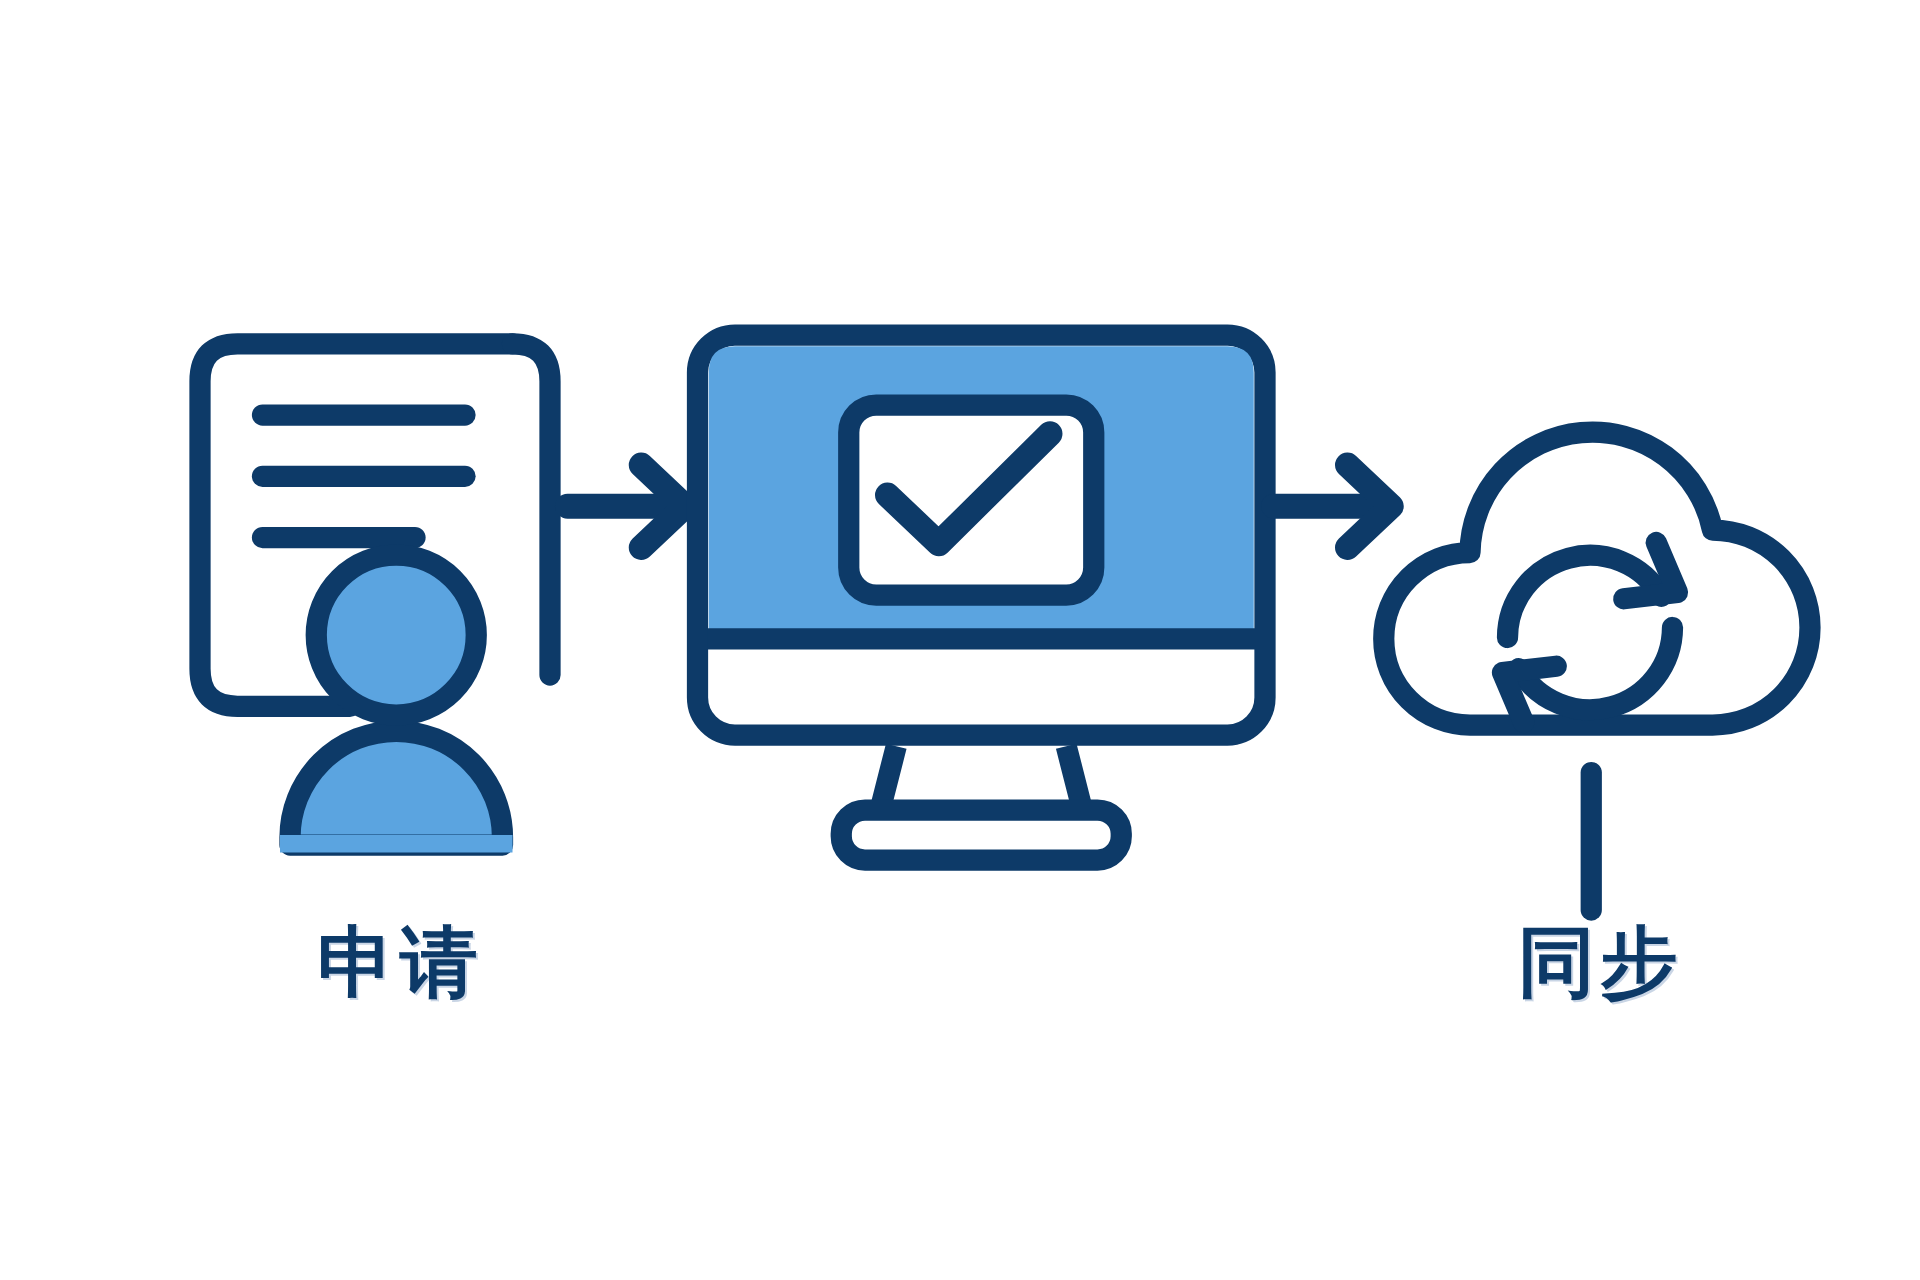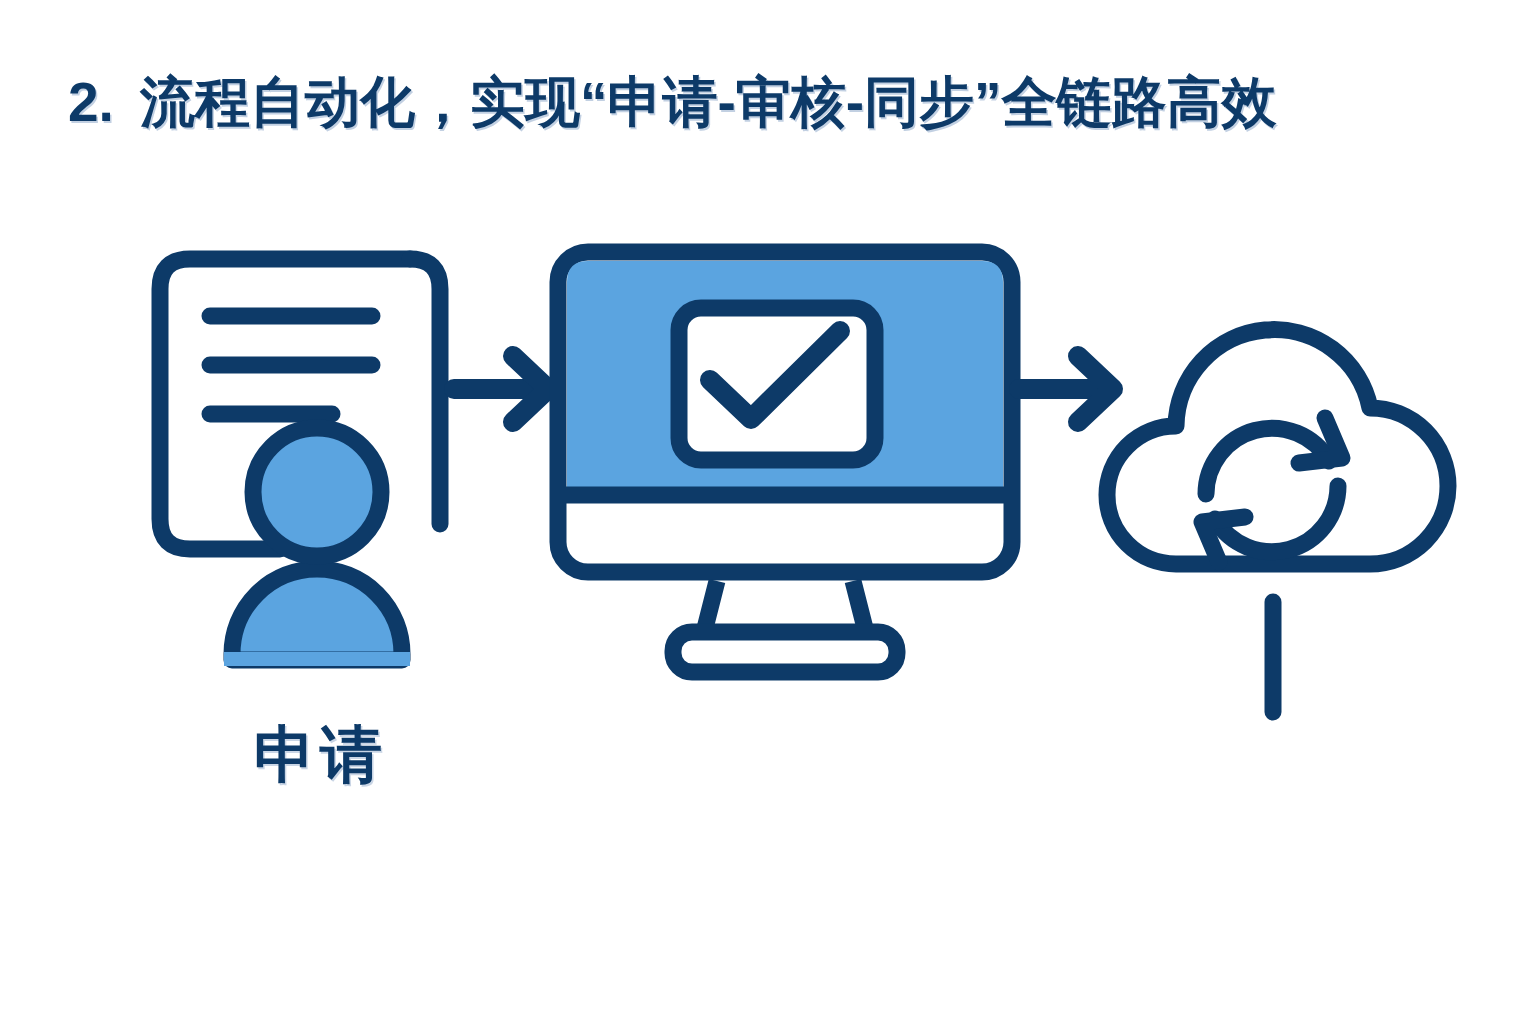--- a/index.html
+++ b/index.html
@@ -38,21 +38,21 @@
     text-shadow: 1.5px 1.5px 0 rgba(120,150,190,0.45);
   }
   .title .num {
     margin-right: 26px;
   }
 
   
   .diagram {
     position: absolute;
     left: 0;
-    top: 204px;
+    top: 220px;
     width: 1536px;
     height: 680px;
   }
 
   .stage {
     position: absolute;
     top: 0;
   }
 
   .stage-label {
@@ -80,23 +80,20 @@
   #arrow-1 { left: 440px; }
   #arrow-2 { left: 1005px; }
 
   svg { display: block; overflow: visible; }
 </style>
 </head>
 <body>
 
 <div id="slide">
 
-  <div class="title">
-    <span class="num">2.</span><span>流程自动化，实现“申请-审核-同步”全链路高效</span>
-  </div>
 
   <div class="diagram">
 
     <div class="stage" id="stage-apply">
       <svg width="400" height="500" viewBox="0 0 400 500">
 
         <path d="M 290 55
                  L 70 55
                  Q 40 55 40 85
                  L 40 315
@@ -162,16 +159,17 @@
                  A 98 98 0 0 0 96 222 Z" fill="#ffffff" stroke="#0d3a68" stroke-width="17" stroke-linejoin="round"></path>
 
         <path d="M 126 290 A 66 66 0 0 1 249 257" fill="none" stroke="#0d3a68" stroke-width="17" stroke-linecap="round"></path>
         <polyline points="245,214 262,254 219,259" fill="none" stroke="#0d3a68" stroke-width="17" stroke-linecap="round" stroke-linejoin="round"></polyline>
 
         <path d="M 258 282 A 66 66 0 0 1 135 315" fill="none" stroke="#0d3a68" stroke-width="17" stroke-linecap="round"></path>
         <polyline points="139,358 122,318 165,313" fill="none" stroke="#0d3a68" stroke-width="17" stroke-linecap="round" stroke-linejoin="round"></polyline>
 
         <line x1="193" y1="398" x2="193" y2="508" stroke="#0d3a68" stroke-width="17" stroke-linecap="round"></line>
       </svg>
+      <div class="stage-label">同步</div>
     </div>
 
   </div>
 </div>
 
 </body></html>

